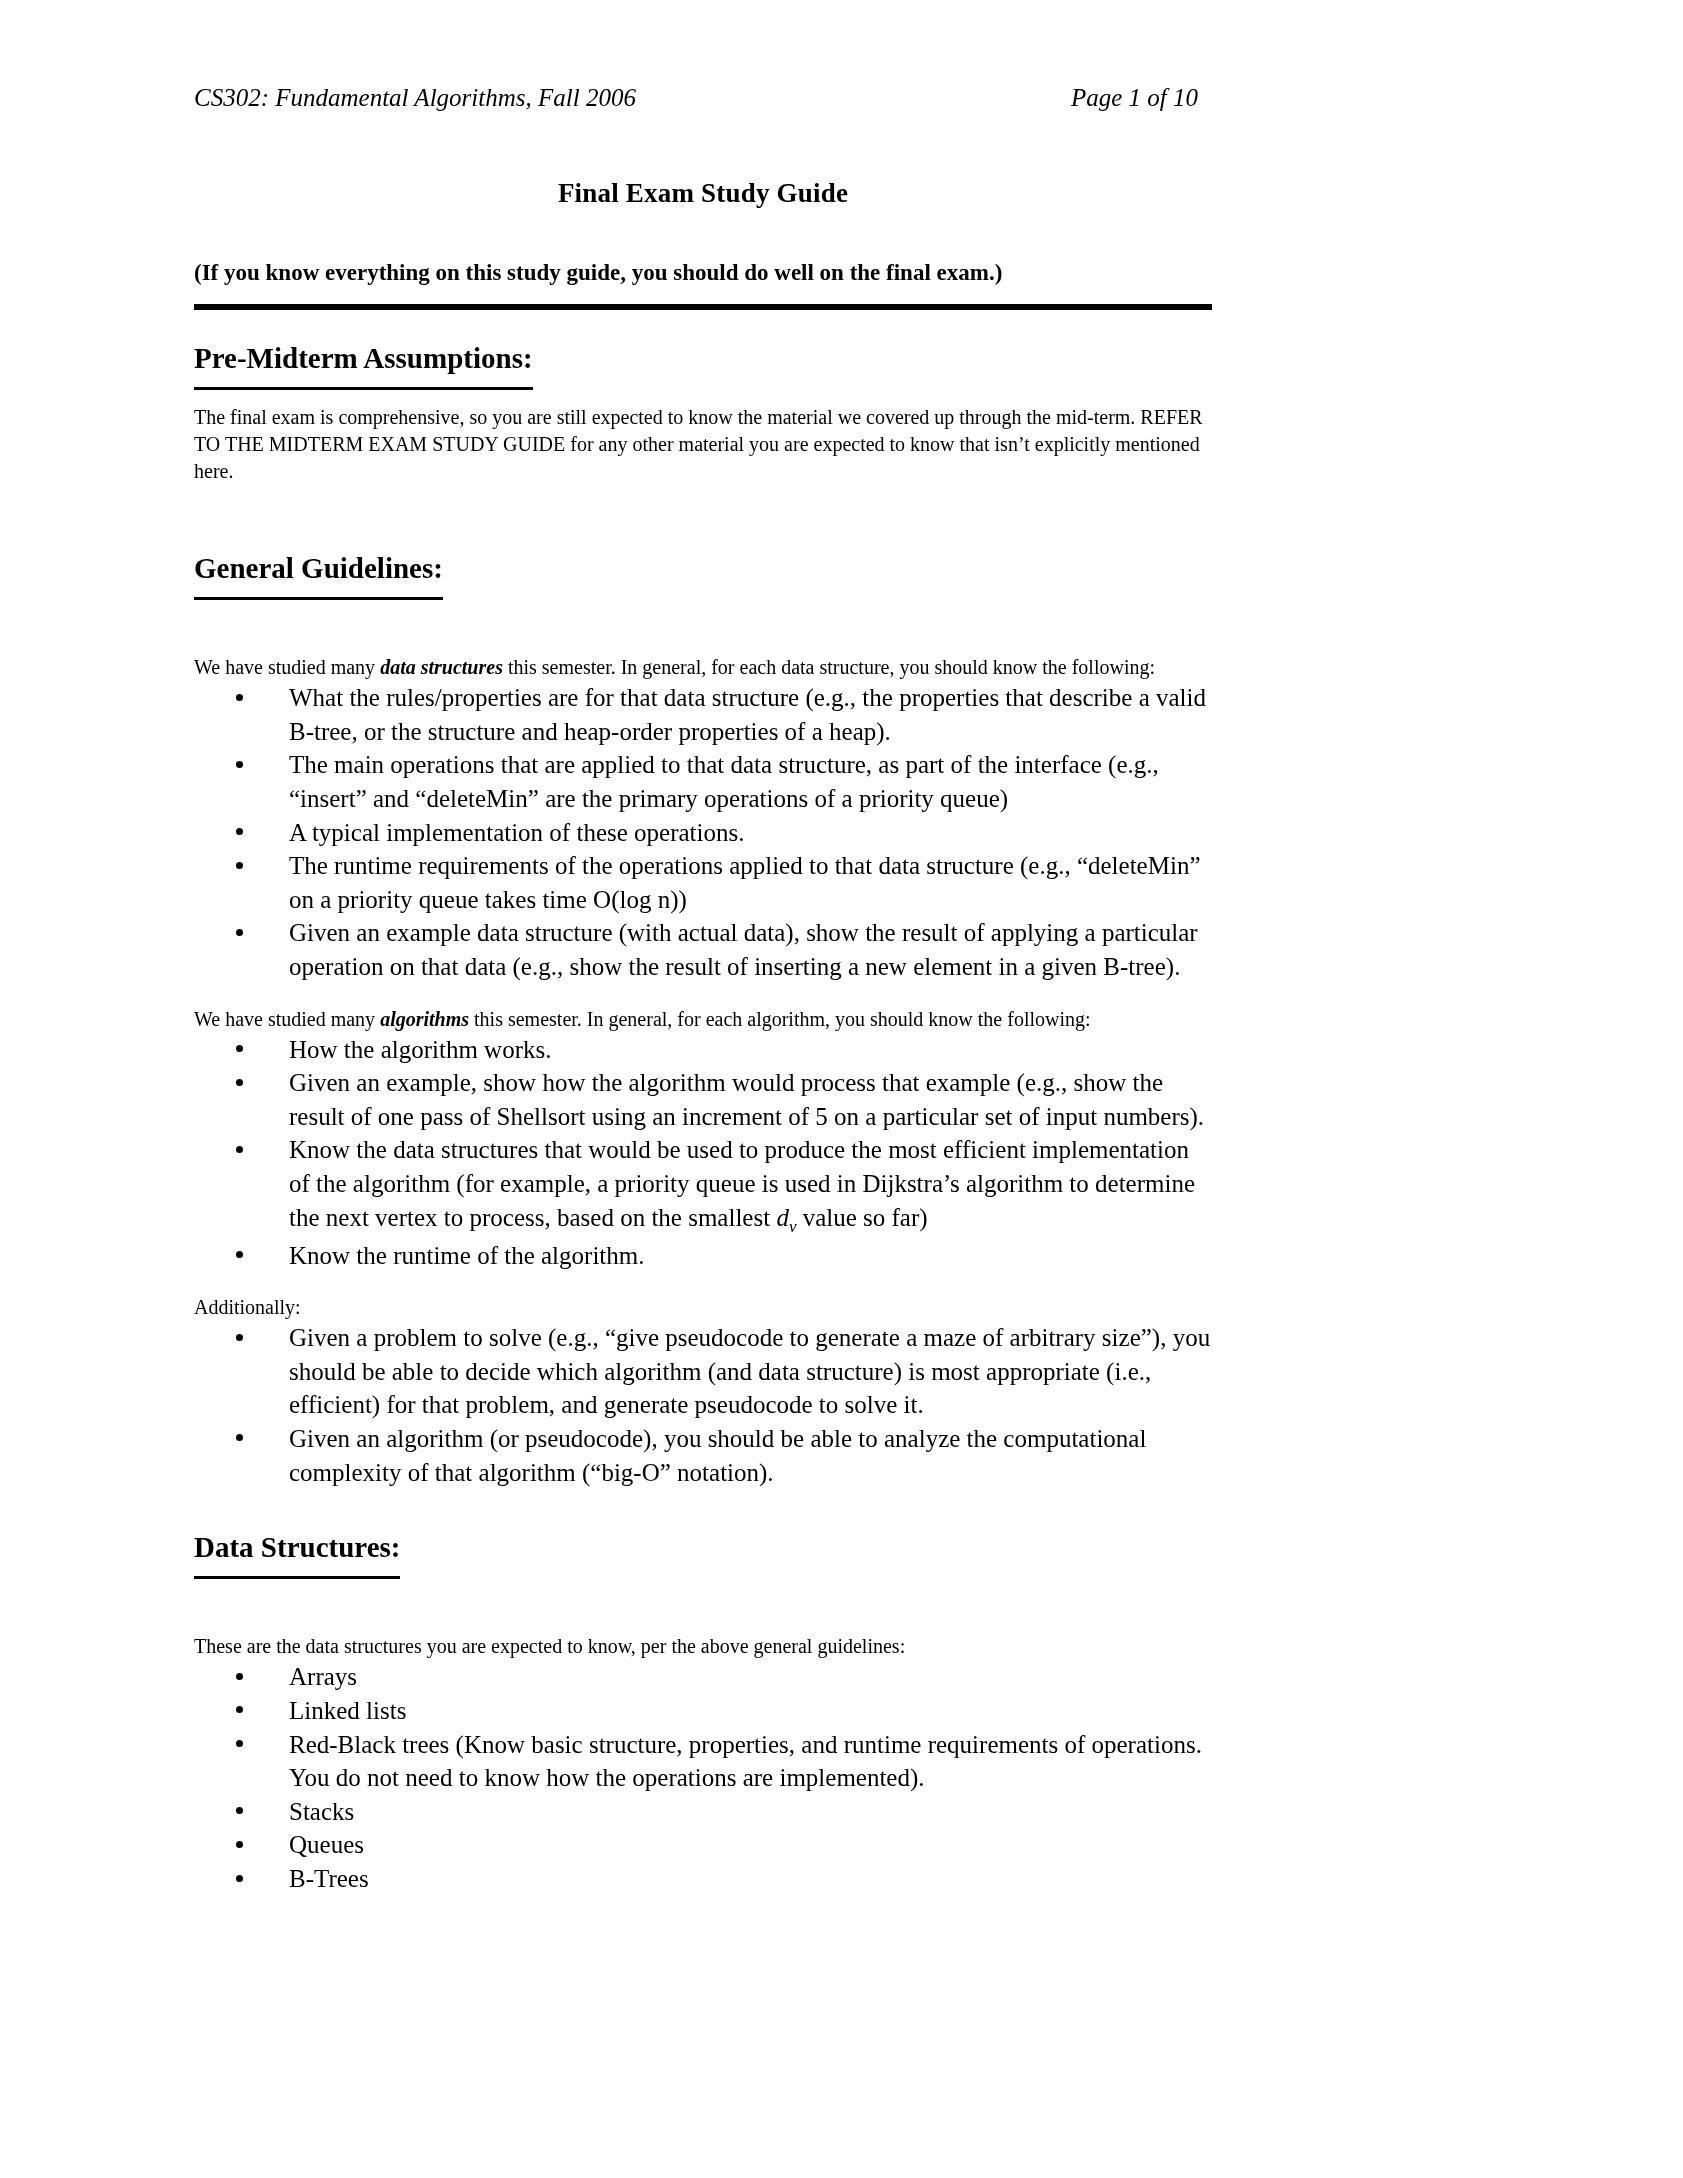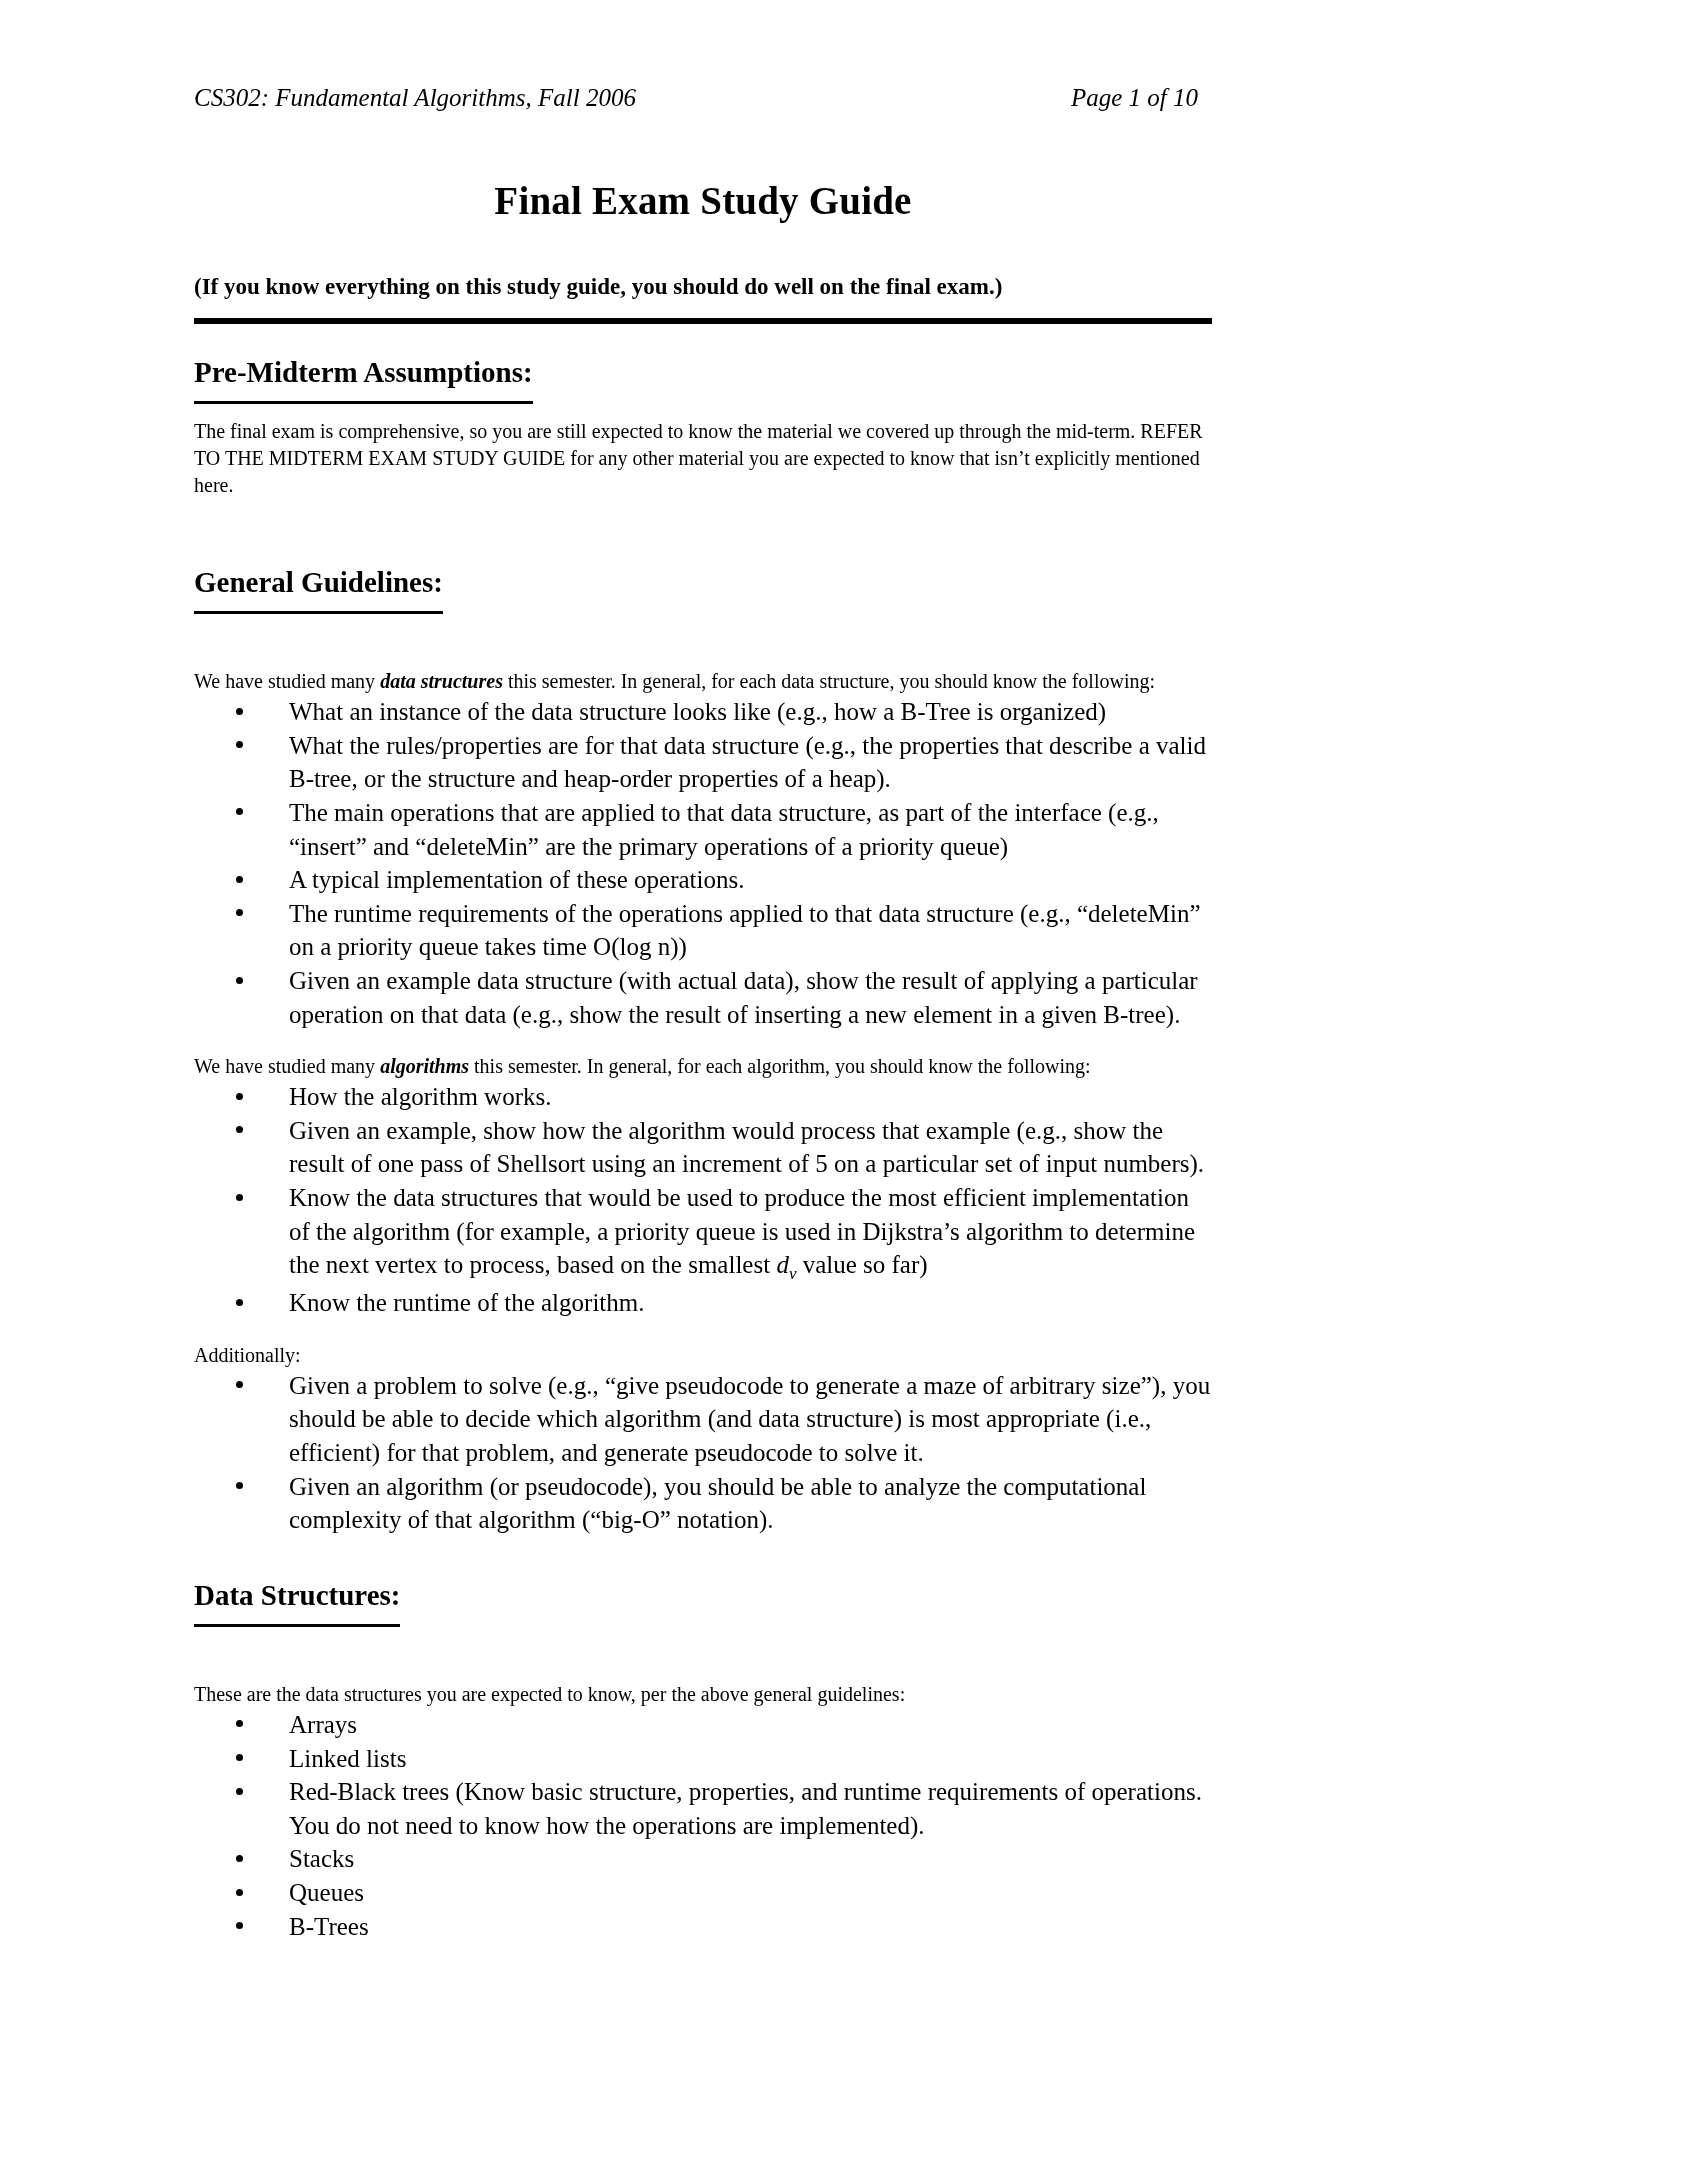--- a/index.html
+++ b/index.html
@@ -32,21 +32,21 @@
     font-size: 25px;
     line-height: 1.2;
     margin-bottom: 65px;
   }
   .running-header .right { padding-right: 14px; }
 
   
   .doc-title {
     text-align: center;
     font-weight: bold;
-    font-size: 39px;
+    font-size: 27px;
     letter-spacing: 0.2px;
     margin: 0 0 51px 0;
   }
   .doc-subtitle {
     text-align: left;
     font-weight: bold;
     font-size: 23px;
     margin: 0 0 18px 0;
   }
 
@@ -133,24 +133,20 @@
 
   <h2 class="section-heading"><span class="u">General Guidelines:</span></h2>
 
   <div class="gap-md"></div>
 
   <p class="body-text"><span>We have studied many </span><b class="bi">data structures</b><span> this semester. In general, for each data structure, you should know the following:</span></p>
 
   <ul class="bullets">
     <li>
         <span class="dot"></span>
-        <span class="txt">What an instance of the data structure looks like (e.g., how a B-Tree is organized)</span>
-      </li>
-    <li>
-        <span class="dot"></span>
         <span class="txt"> What the rules/properties are for that data structure (e.g., the properties that describe a valid B-tree, or the structure and heap-order properties of a heap).</span>
       </li>
     <li>
         <span class="dot"></span>
         <span class="txt">The main operations that are applied to that data structure, as part of the interface (e.g., “insert” and “deleteMin” are the primary operations of a priority queue)</span>
       </li>
     <li>
         <span class="dot"></span>
         <span class="txt">A typical implementation of these operations.</span>
       </li>

